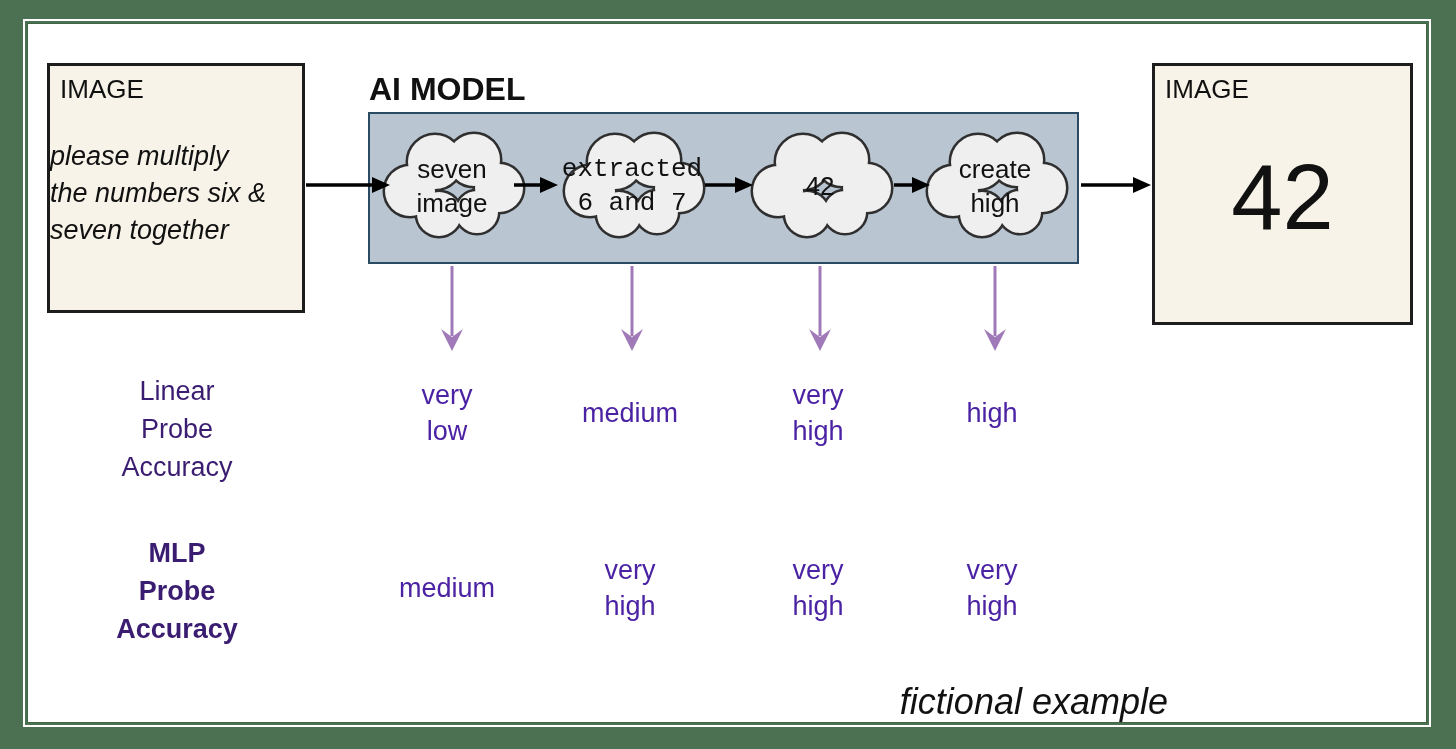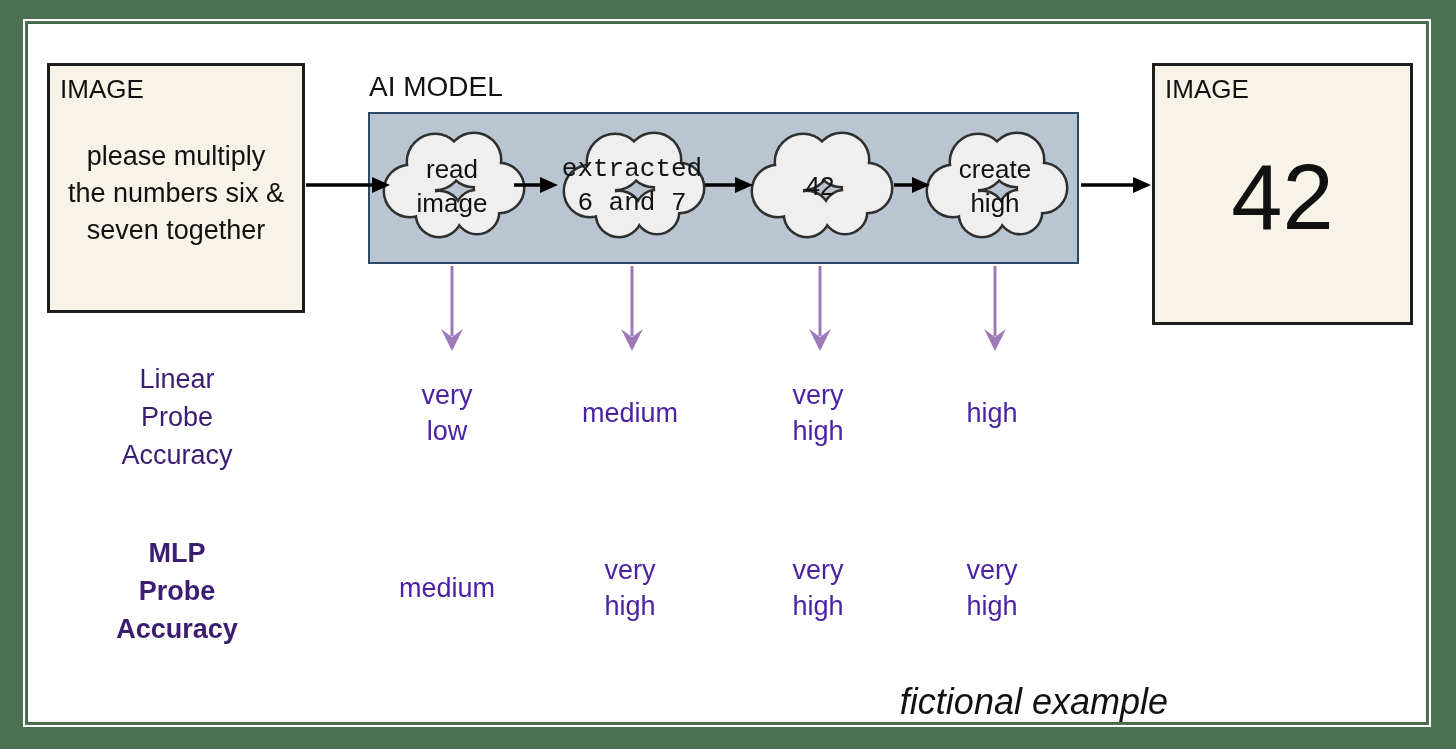--- a/index.html
+++ b/index.html
@@ -24,30 +24,30 @@
     border:3px solid var(--box-border,#1d1d1d);
   }
   .image-box .box-label{
     position:absolute;left:10px;top:8px;
     font-size:26px;color:var(--text-black,#111);
   }
   #input-box{left:47px;top:63px;width:258px;height:250px;}
   #output-box{left:1152px;top:63px;width:261px;height:262px;}
   .box-body{
     position:absolute;left:0;right:0;top:72px;
-    text-align:center;font-size:27px;line-height:37px;
-    color:var(--text-black,#111);white-space:pre-line;
+    text-align:left;font-size:27px;line-height:37px;
+    color:var(--text-black,#111);white-space:pre-line;font-style:italic;
   }
   .big-number{
     position:absolute;inset:0;display:flex;align-items:center;justify-content:center;
     font-size:92px;color:var(--text-black,#111);padding-top:6px;
   }
   .ai-model-label{
     position:absolute;left:369px;top:71px;
-    font-size:28px;color:var(--text-black,#111);
+    font-size:32px;color:var(--text-black,#111);font-weight:bold;
   }
   .ai-box{
     position:absolute;left:368px;top:112px;width:711px;height:152px;
     background:var(--ai-bg,#b9c6d2);
     border:2.5px solid var(--ai-border,#2b4a63);
     box-sizing:border-box;
   }
   .cloud{
     position:absolute;top:127px;width:150px;height:118px;
   }
@@ -66,21 +66,21 @@
   .arrow-layer{position:absolute;inset:0;pointer-events:none;}
   .black-line{stroke:var(--arrow-black,#000);stroke-width:3.5;}
   .black-head{fill:var(--arrow-black,#000);}
   .purple-line{stroke:var(--arrow-purple,#a07ab8);stroke-width:3;}
   .purple-head{fill:var(--arrow-purple,#a07ab8);}
   .row-header{
     position:absolute;width:220px;text-align:center;
     font-size:27px;line-height:38px;color:var(--header-purple,#3a1c70);
     white-space:pre-line;
   }
-  #linear-header{left:67px;top:360px;}
+  #linear-header{left:67px;top:372px;}
   #mlp-header{left:67px;top:534px;font-weight:bold;}
   .value-cell{
     position:absolute;width:170px;height:112px;
     display:flex;align-items:center;justify-content:center;text-align:center;
     font-size:27px;line-height:36px;color:var(--value-purple,#4a22a3);
     white-space:pre-line;
   }
   .row-linear{top:357px;}
   .row-mlp{top:532px;}
   .col-1{left:362px;}
@@ -120,21 +120,21 @@
       </g>
       <g>
         <circle class="cloud-fill" cx="33" cy="64" r="25"></circle>
           <circle class="cloud-fill" cx="58" cy="35" r="27"></circle>
         <circle class="cloud-fill" cx="97" cy="33" r="26"></circle>
           <circle class="cloud-fill" cx="122" cy="61" r="24"></circle>
         <circle class="cloud-fill" cx="100" cy="85" r="21"></circle>
           <circle class="cloud-fill" cx="62" cy="87" r="22"></circle>
       </g>
     </svg>
-    <div class="cloud-text">read
+    <div class="cloud-text">seven
 image</div>
   </div>
 
   <div class="cloud" id="cloud-2">
     <svg viewBox="0 0 150 118">
       <g>
         <circle class="cloud-stroke" cx="33" cy="64" r="25"></circle>
           <circle class="cloud-stroke" cx="58" cy="35" r="27"></circle>
         <circle class="cloud-stroke" cx="97" cy="33" r="26"></circle>
           <circle class="cloud-stroke" cx="122" cy="61" r="24"></circle>

